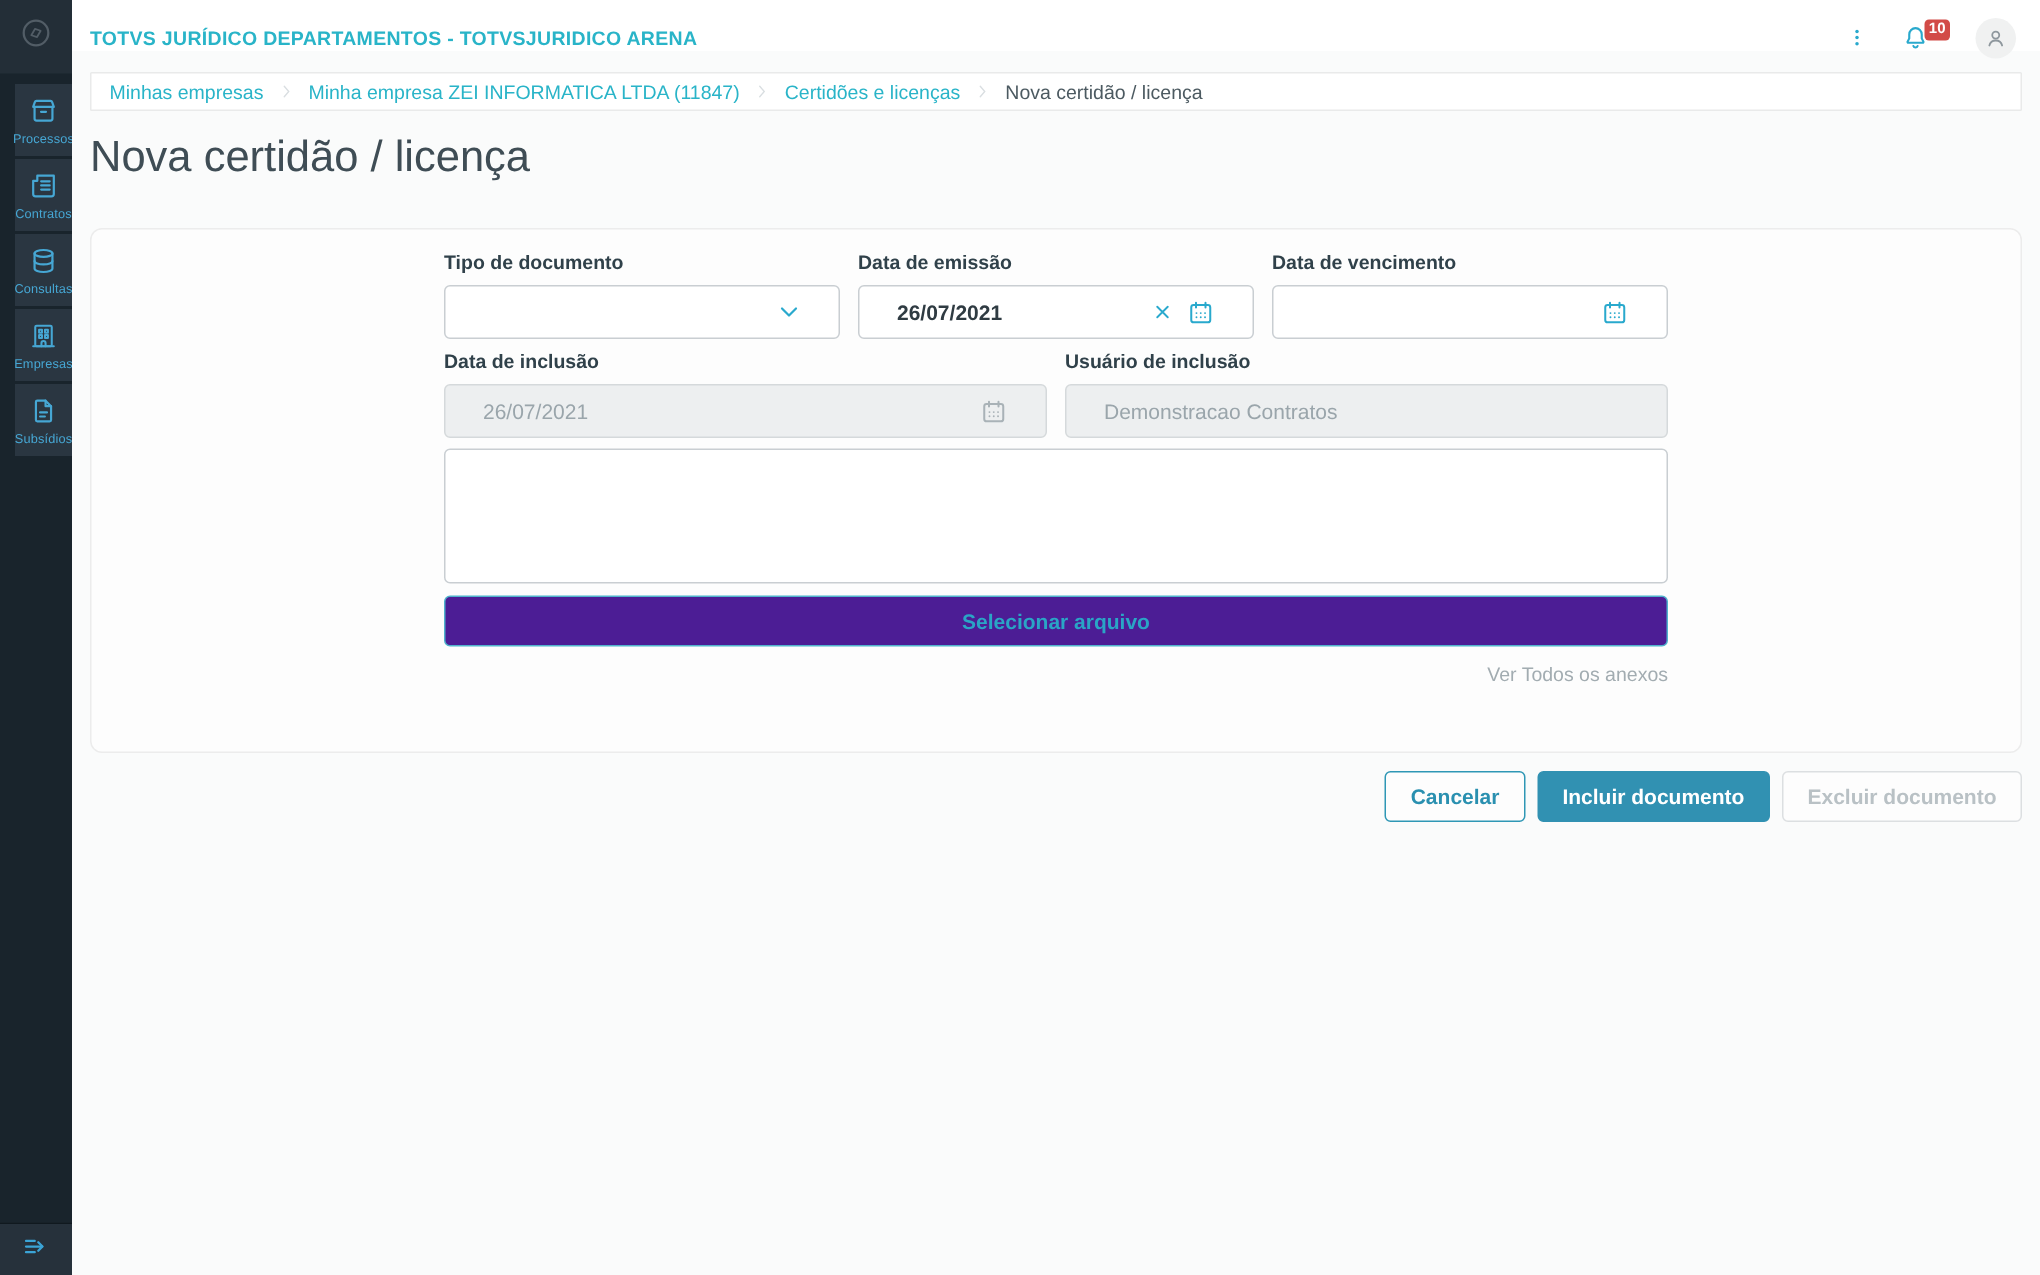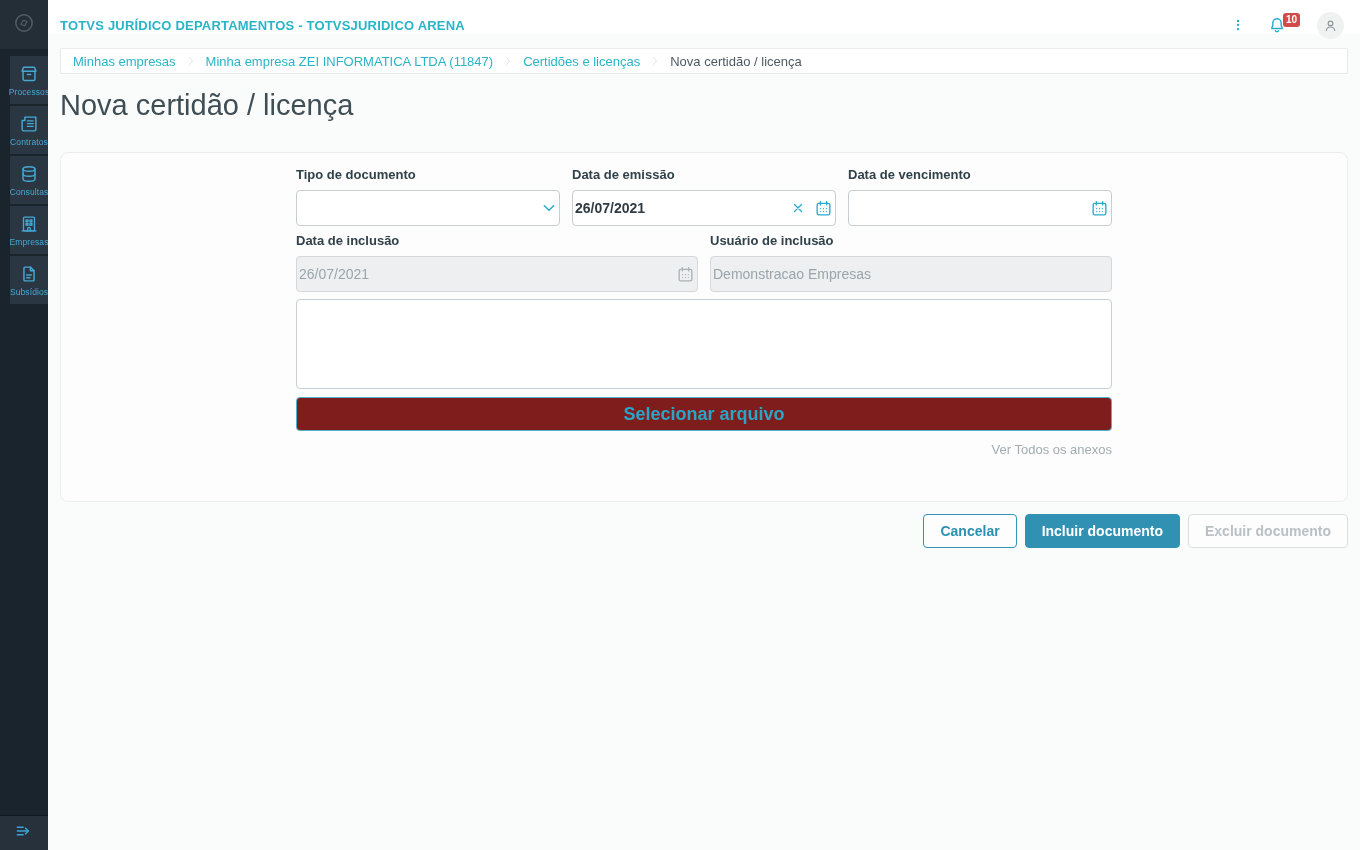--- a/index.html
+++ b/index.html
@@ -87,37 +87,37 @@
   }
   .form-col { width: 816px; margin: 0 auto; padding-top: 14px; }
   .row3 { display: grid; grid-template-columns: 1fr 1fr 1fr; gap: 12px; }
   .row2 { display: grid; grid-template-columns: 1fr 1fr; gap: 12px; margin-top: 7px; }
   .flabel {
     display: block; font-size: 13px; font-weight: 700; color: #30414a;
     margin-bottom: 7px; line-height: 16px;
   }
   .input {
     height: 36px; background: #fff; border: 1px solid #c9ced2; border-radius: 4px;
-    display: flex; align-items: center; padding: 0 2px; gap: 9px; cursor: text;
+    display: flex; align-items: center; padding: 0 25px; gap: 9px; cursor: text;
   }
   .input .value { flex: 1; font-size: 14px; color: #2f3b42; font-weight: 600; }
   .input.select { cursor: pointer; }
   .input.disabled { background: #edeff0; border-color: #d5d9db; cursor: default; }
   .input.disabled .value { color: #9aa5ab; font-weight: 400; }
   .icon-btn { line-height: 0; cursor: pointer; color: #29a9cd; }
   .icon-static { line-height: 0; color: #a9b2b7; }
   .desc-block { margin-top: 7px; }
   .textarea {
     height: 90px; background: #fff; border: 1px solid #c9ced2; border-radius: 4px;
     cursor: text;
   }
   .upload-btn {
     margin-top: 8px; width: 100%; height: 34px;
-    background: #7f1d1d; border: 1px solid #4fb2cc; border-radius: 4px;
-    color: #2aa5c6; font-size: 18px; font-weight: 700;
+    background: #4c1d95; border: 1px solid #4fb2cc; border-radius: 4px;
+    color: #2aa5c6; font-size: 14px; font-weight: 700;
     font-family: inherit; cursor: pointer; display: block;
   }
   .anexos-link {
     margin-top: 11px; text-align: right; font-size: 13px; color: #a2acb1; cursor: pointer;
   }
 
   
   .footer-actions {
     display: flex; justify-content: flex-end; gap: 8px; margin: 12px 12px 0 0;
   }
@@ -346,21 +346,21 @@
                     <circle cx="12" cy="15.8" r=".8" fill="currentColor" stroke="none"></circle>
                     <circle cx="15.6" cy="15.8" r=".8" fill="currentColor" stroke="none"></circle>
                 </svg>
               </span>
             </div>
           </div>
 
           <div>
             <span class="flabel">Usuário de inclusão</span>
             <div class="input disabled">
-              <span class="value">Demonstracao Empresas</span>
+              <span class="value">Demonstracao Contratos</span>
             </div>
           </div>
         </div>
 
         <div class="desc-block">
           <div class="textarea"></div>
         </div>
 
         <button class="upload-btn">Selecionar arquivo</button>
 

